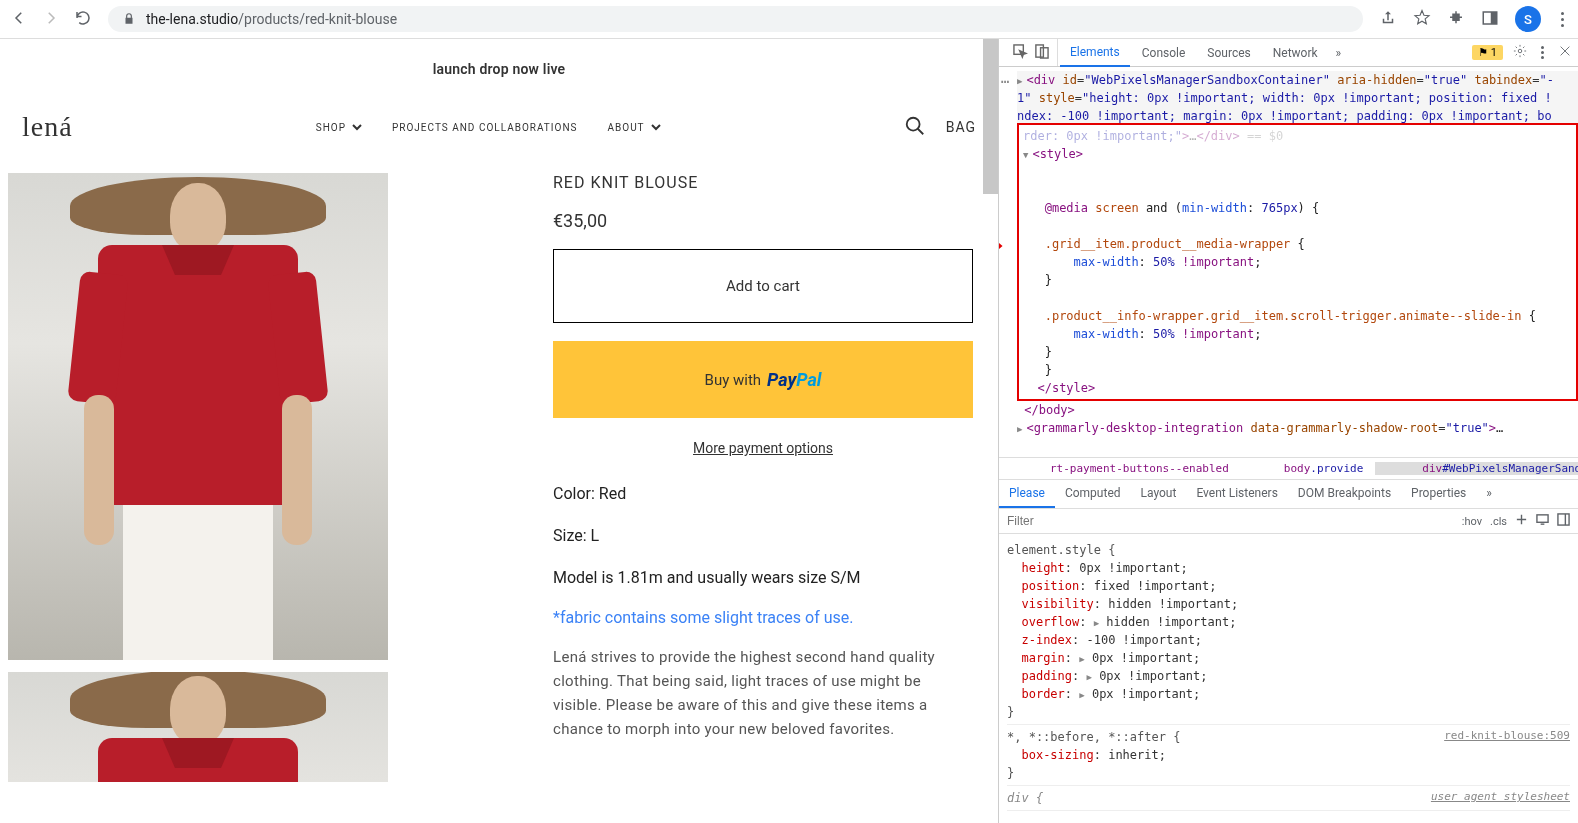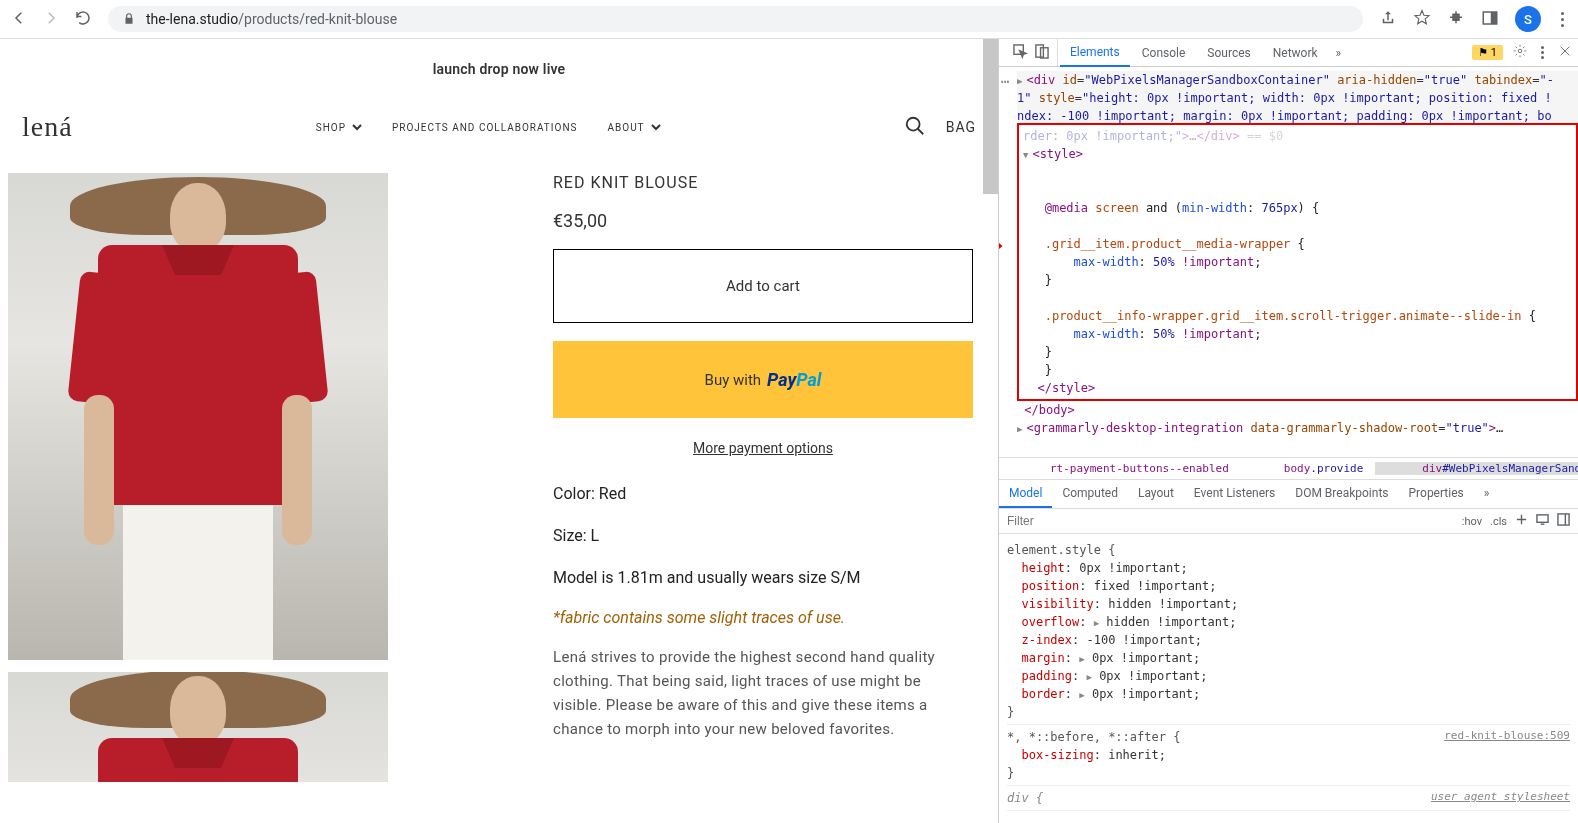--- a/index.html
+++ b/index.html
@@ -59,21 +59,21 @@
 
 .info-col { flex: 0 0 420px; display: flex; flex-direction: column; gap: 18px; }
 .title { font-size: 16px; font-weight: 400; letter-spacing: 1px; }
 .price { font-size: 18px; font-weight: 400; }
 .btn { padding: 27px; text-align: center; font-size: 15px; cursor: pointer; border: 1px solid #000; background: #fff; }
 .btn.paypal { background: #ffc439; border-color: #ffc439; display: flex; align-items: center; justify-content: center; gap: 6px; font-weight: 400; }
 .paypal-logo .p1 { color: #003087; font-weight: 700; font-style: italic; font-size: 18px; }
 .paypal-logo .p2 { color: #009cde; font-weight: 700; font-style: italic; font-size: 18px; }
 .more-pay { text-align: center; text-decoration: underline; font-size: 14px; padding: 4px 0 8px; }
 .detail { font-size: 16px; color: #222; line-height: 1.5; }
-.note { font-style: italic; font-size: 16px; color: #a16207; }
+.note { font-size: 16px; color: #3b82f6; }
 .desc { font-size: 15px; color: #555; line-height: 1.6; letter-spacing: 0.3px; }
 
 .vscroll { position: absolute; right: 0; top: 0; width: 15px; height: 155px; background: #c7c7c7; border-radius: 0; }
 
 
 .dt-tabs { display: flex; align-items: center; border-bottom: 1px solid #ccc; padding: 0 6px; font-size: 12px; height: 28px; gap: 2px; }
 .dt-tabs .tool-ico { display: flex; gap: 6px; padding: 0 8px; border-right: 1px solid #ddd; align-items: center; height: 100%; }
 .dt-tabs .tool-ico svg { width: 15px; height: 15px; stroke: #666; fill: none; stroke-width: 1.5; }
 .dt-tab { padding: 6px 10px; color: #5f6368; cursor: pointer; }
 .dt-tab.active { color: #1a73e8; border-bottom: 2px solid #1a73e8; }
@@ -316,21 +316,21 @@
 
     </div>
 
     <div class="crumb-bar">
       <span><span class="c1">rt-payment-buttons--enabled</span></span>
       <span><span class="c1">body</span><span class="c2">.provide</span></span>
       <span class="csel"><span class="c1">div</span><span class="c2">#WebPixelsManagerSandboxContainer</span></span>
     </div>
 
     <div class="styles-tabs">
-      <div class="st active">Model</div>
+      <div class="st active">Please</div>
       <div class="st">Computed</div>
       <div class="st">Layout</div>
       <div class="st">Event Listeners</div>
       <div class="st">DOM Breakpoints</div>
       <div class="st">Properties</div>
       <div class="st">»</div>
     </div>
 
     <div class="filter-row">
       <input placeholder="Filter" style="">

